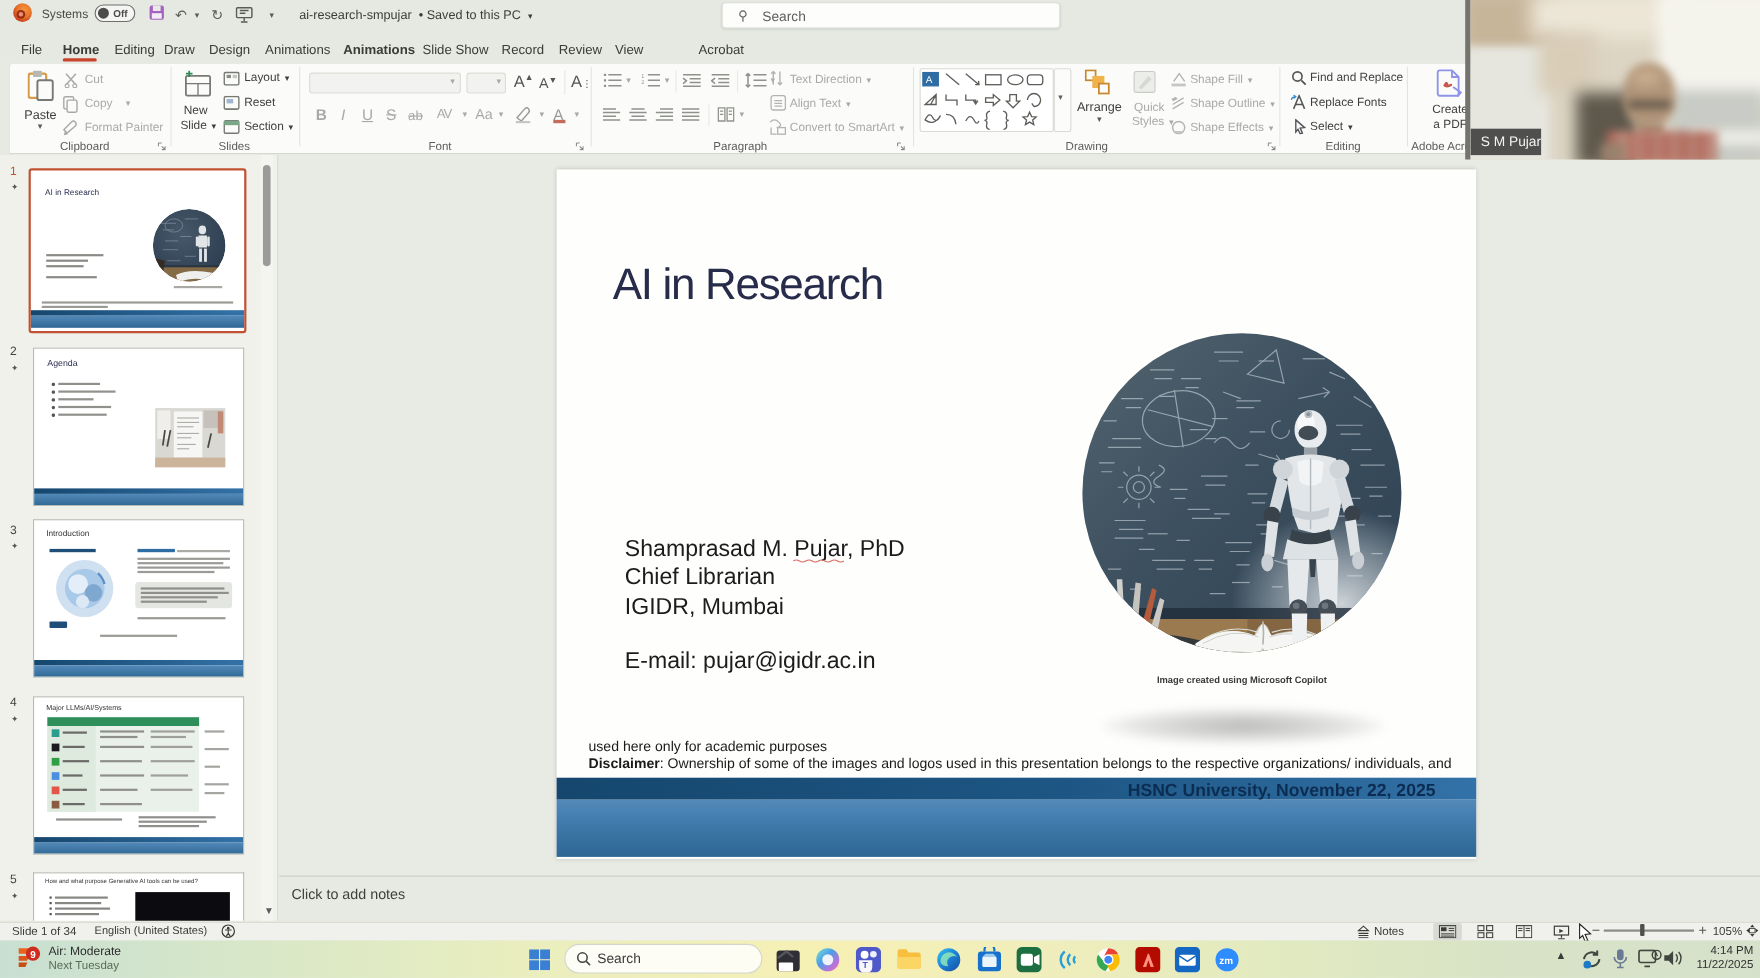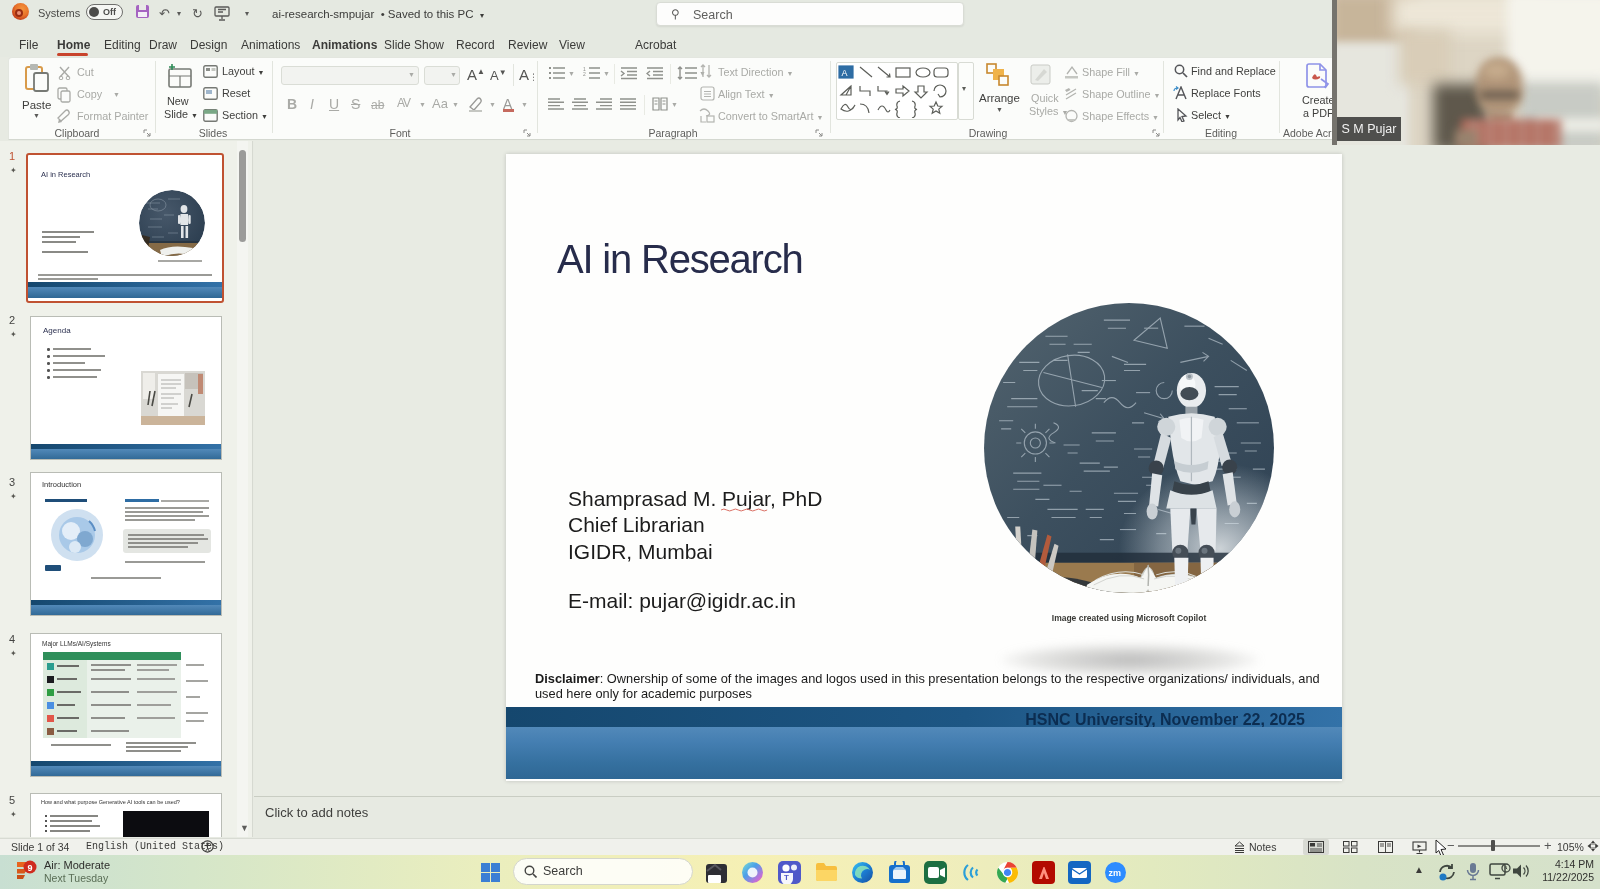--- a/index.html
+++ b/index.html
@@ -71,21 +71,21 @@
 .s { position:absolute; top:841px; font-size:10.5px; color:#3a3a38; white-space:nowrap; }
 
 
 #taskbar { left:0; top:855px; width:1600px; height:34px;
   background:linear-gradient(90deg,#c8dfd2 0%,#d5e6c9 12%,#eaeebe 30%,#f6f0b4 47%,#f1eebb 58%,#e2eabf 72%,#d8e3c6 85%,#d5e1cb 100%); }
 #traytime { position:absolute; right:6px; top:858px; text-align:right; font-size:10.5px; color:#31312f; line-height:13px; }
 
 
 #webcamedge { left:1332px; top:0; width:5px; height:145px; background:#75736d; }
 #webcam { left:1337px; top:0; width:263px; height:145px; overflow:hidden; background:#e8e4da; }
-#camlabel { left:1337px; top:117px; width:64px; height:24px; background:rgba(45,45,45,.82); color:#f2f2f2; font-size:12.5px; text-align:center; line-height:24px; }
+#camlabel { left:1337px; top:117px; width:64px; height:24px; background:rgba(45,45,45,.82); color:#f2f2f2; font-size:12.5px; text-align:right; line-height:24px; }
 </style></head>
 <body>
 <div class="abs" id="titlebar"></div>
 <div class="abs" id="ppticon">
     <i></i>
     <b></b>
   </div>
 <div class="abs tbtxt" style="left:38px;font-size:11px;">Systems</div>
 <div class="abs" id="autotog">
     <i></i>
@@ -566,22 +566,22 @@
 
 <div class="abs" id="workspace"></div>
 <div class="abs" id="slide"></div>
 <div class="abs" id="slidetitle">AI in Research</div>
 <div class="abs" id="persontext">Shamprasad M. Pujar, PhD<br>Chief Librarian<br>IGIDR, Mumbai</div>
 <svg class="abs" style="left:721px;top:508px;" width="50" height="4" viewBox="0 0 52 4">
     <path d="M0 2 q3 -2 6 0 q3 2 6 0 q3 -2 6 0 q3 2 6 0 q3 -2 6 0 q3 2 6 0 q3 -2 6 0 q3 2 6 0" stroke="#d86a5f" stroke-width="1" fill="none"></path>
   </svg>
 <div class="abs" id="email">E-mail: pujar@igidr.ac.in</div>
 <div class="abs" id="disclaimer">
+    <div style="white-space:nowrap;">used here only for academic purposes</div>
     <div style="white-space:nowrap;"><b>Disclaimer</b>: Ownership of some of the images and logos used in this presentation belongs to the respective organizations/ individuals, and</div>
-    <div style="white-space:nowrap;">used here only for academic purposes</div>
   </div>
 <div class="abs" id="bluebar">
     <span>HSNC University, November 22, 2025</span>
   </div>
 <div class="abs" id="blueband"></div>
 <div class="abs" id="circshadow"></div>
 <svg class="abs" style="left:983px;top:302px;" width="292" height="292" viewBox="0 0 290 290">
 <defs>
 <clipPath id="cc">
         <circle cx="145" cy="145" r="144"></circle>
@@ -709,21 +709,21 @@
 </g>
 </g>
 </svg>
 <div class="abs" id="imgcaption">Image created using Microsoft Copilot</div>
 
 <div class="abs" id="notesline"></div>
 <div class="abs" id="notestxt">Click to add notes</div>
 
 <div class="abs" id="statusbar"></div>
 <div class="s" style="left:11px;">Slide 1 of 34</div>
-<div class="s" style="left:86px;font-size:10px;font-family:Liberation Mono, monospace;">English (United States)</div>
+<div class="s" style="left:86px;font-size:10px;">English (United States)</div>
 <svg class="abs" style="left:201px;top:840px;" width="13" height="13" viewBox="0 0 13 13">
     <circle cx="6.5" cy="6.5" r="5.6" fill="none" stroke="#3a3a38" stroke-width="1.1"></circle>
     <circle cx="6.5" cy="3.8" r="1.2" fill="#3a3a38"></circle>
     <path d="M3.5 5.5 h6 M6.5 5.5 v3 M6.5 8.5 l-1.8 2.5 M6.5 8.5 l1.8 2.5" stroke="#3a3a38" stroke-width="1" fill="none"></path>
   </svg>
 <div class="s" style="left:218px;margin-top:17px;">Accessibility: Good to go</div>
 <svg class="abs" style="left:1233px;top:841px;" width="13" height="12" viewBox="0 0 13 12">
     <path d="M2 5 L6.5 1 L11 5 Z" fill="none" stroke="#3a3a38" stroke-width="1"></path>
     <path d="M2 7.5 h9 M2 9.5 h9 M2 11.5 h9" stroke="#3a3a38" stroke-width="1"></path>
   </svg>

